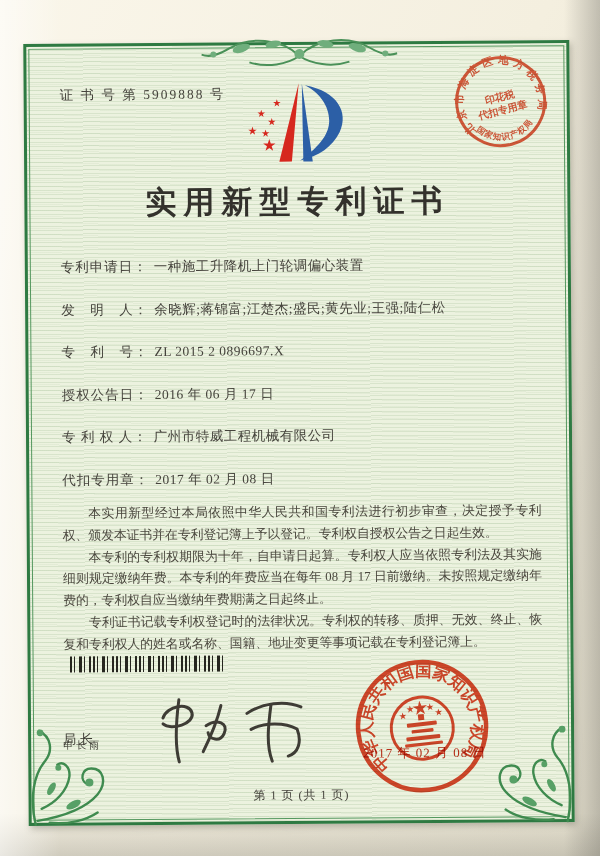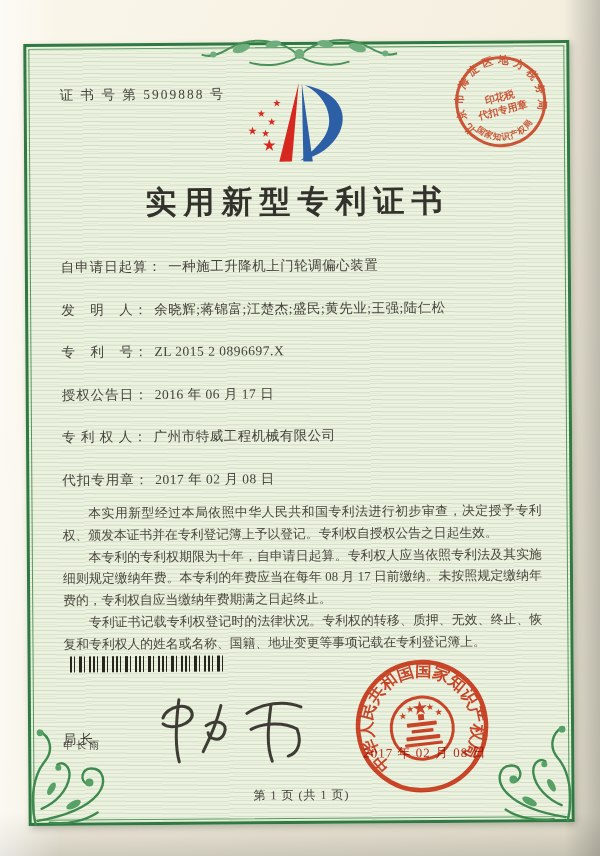--- a/index.html
+++ b/index.html
@@ -171,21 +171,21 @@
       </text>
       <text font-size="8.5" font-weight="bold" fill="#dd4526" font-family="'Liberation Serif',serif">
         <textPath href="#taxBottom" startOffset="0" textLength="64" lengthAdjust="spacing">国家知识产权局</textPath>
       </text>
       <text x="0" y="-1" text-anchor="middle" font-size="10" font-weight="bold" fill="#dd4526">印花税</text>
       <text x="0" y="12" text-anchor="middle" font-size="10" font-weight="bold" fill="#dd4526">代扣专用章</text>
     </svg>
 
     <div class="fields">
       <div class="field-row">
-        <span class="f-label">自申请日起算：</span><span class="f-value">一种施工升降机上门轮调偏心装置</span>
+        <span class="f-label">专利申请日：</span><span class="f-value">一种施工升降机上门轮调偏心装置</span>
       </div>
       <div class="field-row">
         <span class="f-label">发　明　人：</span><span class="f-value">余晓辉;蒋锦富;江楚杰;盛民;黄先业;王强;陆仁松</span>
       </div>
       <div class="field-row">
         <span class="f-label">专　利　号：</span><span class="f-value">ZL 2015 2 0896697.X</span>
       </div>
       <div class="field-row">
         <span class="f-label">授权公告日：</span><span class="f-value">2016 年 06 月 17 日</span>
       </div>

